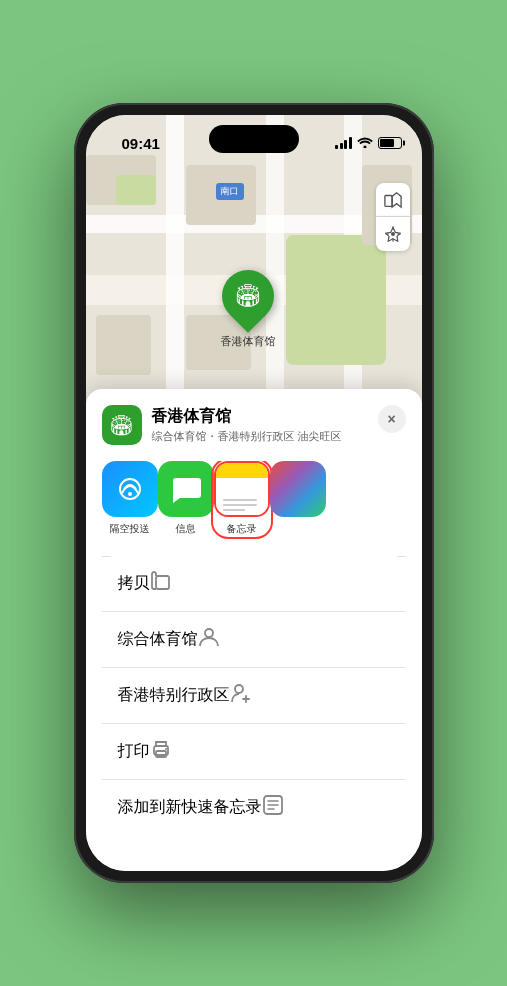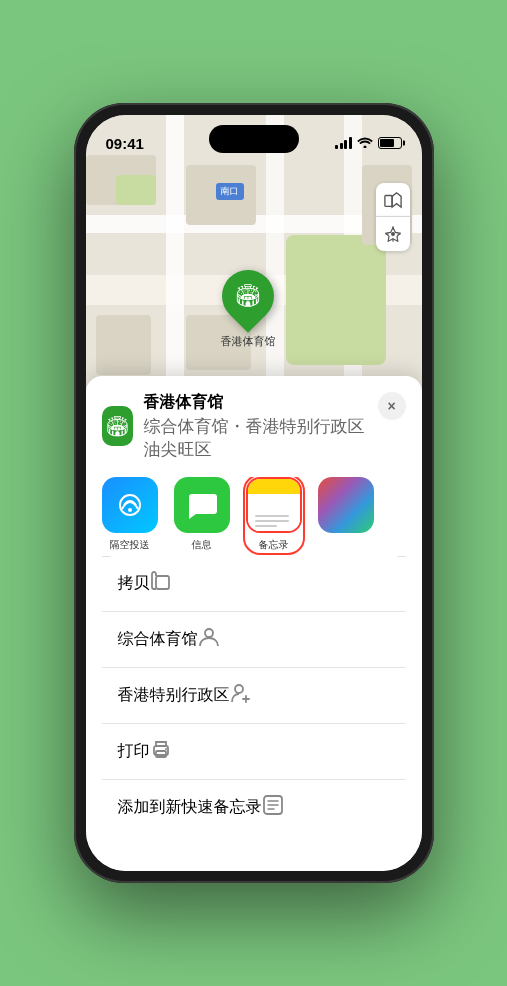--- a/index.html
+++ b/index.html
@@ -35,21 +35,21 @@
     
     .status-bar {
       height: 44px;
       background: transparent;
       display: flex;
       align-items: center;
       justify-content: space-between;
       padding: 12px 20px 0;
       position: absolute;
       top: 0;
-      left: 0;
+      left: 16px;
       right: 0;
       z-index: 100;
       text-align: right;
     }
 
     .status-time {
       font-size: 15px;
       font-weight: 600;
       color: #000;
     }
@@ -285,21 +285,21 @@
       color: white;
     }
 
     .venue-text h2 {
       font-size: 16px;
       font-weight: 600;
       color: #000;
     }
 
     .venue-text p {
-      font-size: 17px;
+      font-size: 11px;
       color: #666;
       margin-top: 2px;
     }
 
     .close-btn {
       width: 28px;
       height: 28px;
       background: #f0f0f0;
       border-radius: 50%;
       display: flex;
@@ -308,23 +308,24 @@
       cursor: pointer;
       font-size: 14px;
       color: #666;
       font-weight: 600;
       flex-shrink: 0;
     }
 
     
     .share-apps {
       display: flex;
-      gap: 16px;
+      gap: 0;
       overflow-x: auto;
       padding-bottom: 4px;
+      margin-bottom: 16px;
     }
 
     .share-apps::-webkit-scrollbar { display: none; }
 
     .app-item {
       display: flex;
       flex-direction: column;
       align-items: center;
       gap: 5px;
       flex-shrink: 0;

